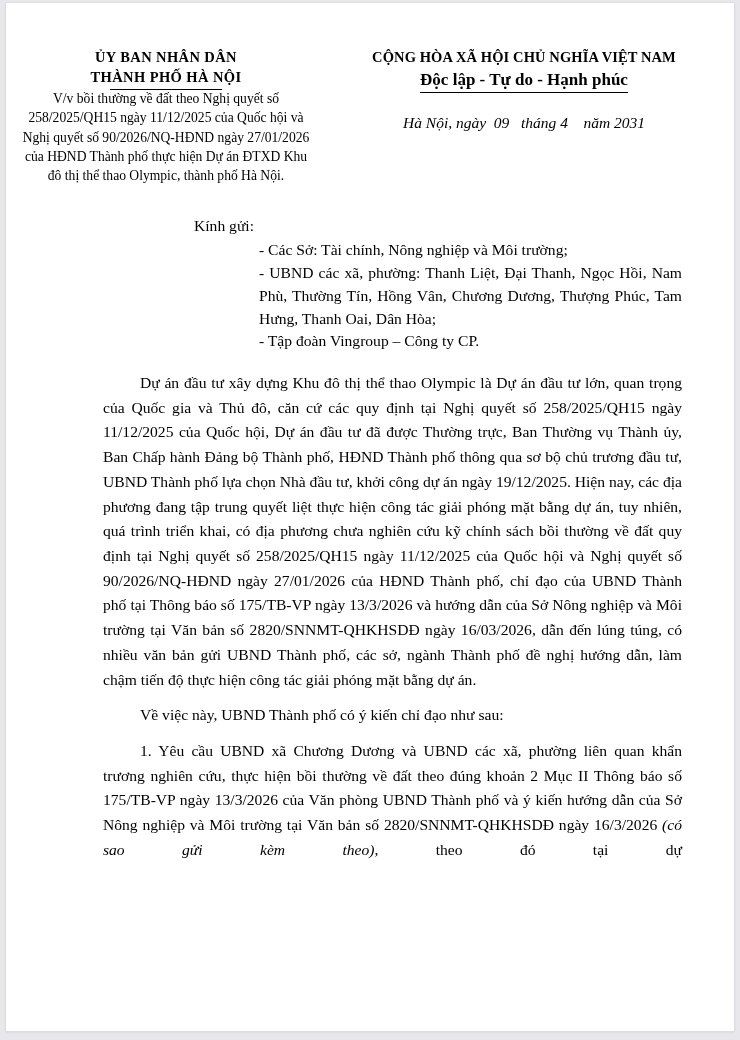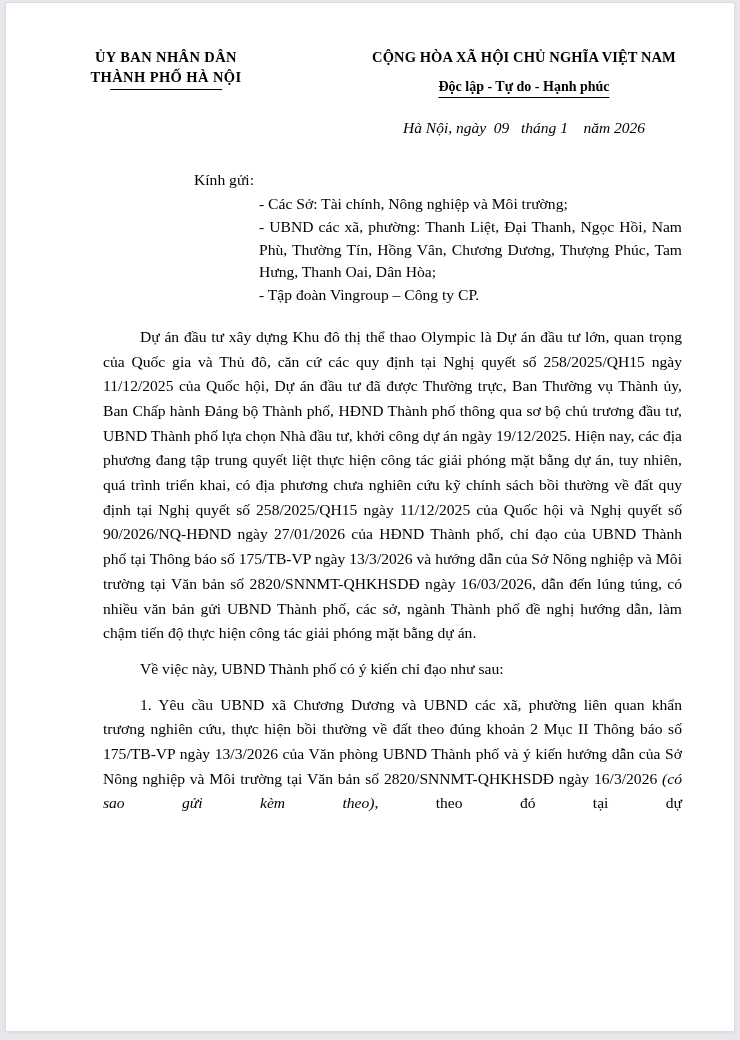--- a/index.html
+++ b/index.html
@@ -74,25 +74,25 @@
   }
 
   .nation-line1 {
     font-weight: bold;
     font-size: 14.5px;
     letter-spacing: 0.1px;
     line-height: 1.38;
   }
   .nation-line2 {
     font-weight: bold;
-    font-size: 14px;
+    font-size: 17px;
     line-height: 1.38;
     display: inline-block;
     position: relative;
-    margin-top: 10px;
+    margin-top: 1px;
   }
   .nation-line2::after {
     content: "";
     position: absolute;
     left: 50%;
     transform: translateX(-50%);
     bottom: -2px;
     width: 100%;
     height: 1.4px;
     background: #000;
@@ -166,26 +166,27 @@
 </head>
 <body>
 
 <div class="page-shadow">
   <div class="doc">
 
     <div class="header">
       <div class="header-left">
         <div class="org-line1">ỦY BAN NHÂN DÂN</div>
         <div><span class="org-line2">THÀNH PHỐ HÀ NỘI</span></div>
+        <div class="subject">V/v bồi thường về đất theo Nghị quyết số 258/2025/QH15 ngày 11/12/2025 của Quốc hội và Nghị quyết số 90/2026/NQ-HĐND ngày 27/01/2026 của HĐND Thành phố thực hiện Dự án ĐTXD Khu đô thị thể thao Olympic, thành phố Hà Nội.</div>
       </div>
 
       <div class="header-right">
         <div class="nation-line1">CỘNG HÒA XÃ HỘI CHỦ NGHĨA VIỆT NAM</div>
         <div><span class="nation-line2">Độc lập - Tự do - Hạnh phúc</span></div>
-        <div class="datepl">Hà Nội, ngày  09   tháng 1    năm 2026</div>
+        <div class="datepl">Hà Nội, ngày  09   tháng 4    năm 2031</div>
       </div>
     </div>
 
     <div class="recipients">
       <div class="kinhgui">Kính gửi:</div>
       <div class="recipient-list">
         <div class="recipient-item">- Các Sở: Tài chính, Nông nghiệp và Môi trường;</div>
         <div class="recipient-item">- UBND các xã, phường: Thanh Liệt, Đại Thanh, Ngọc Hồi, Nam Phù, Thường Tín, Hồng Vân, Chương Dương, Thượng Phúc, Tam Hưng, Thanh Oai, Dân Hòa;</div>
         <div class="recipient-item">- Tập đoàn Vingroup – Công ty CP.</div>
       </div>

